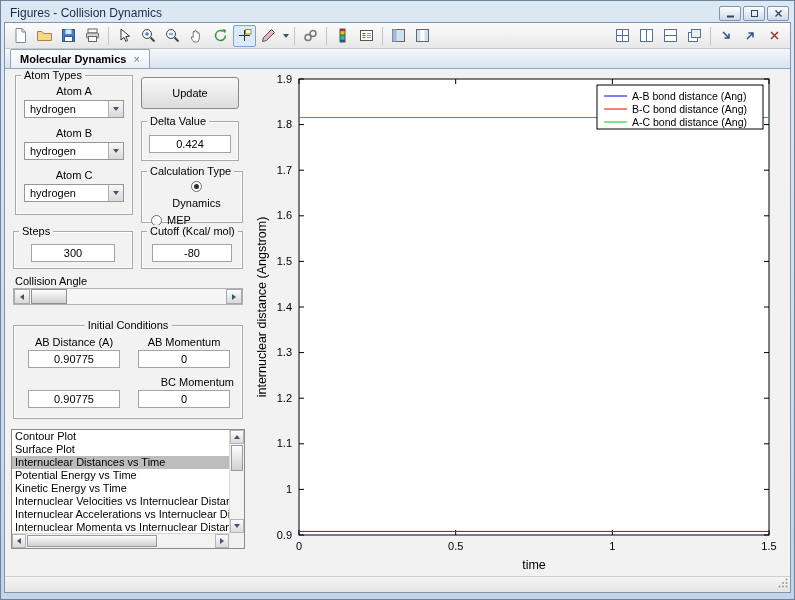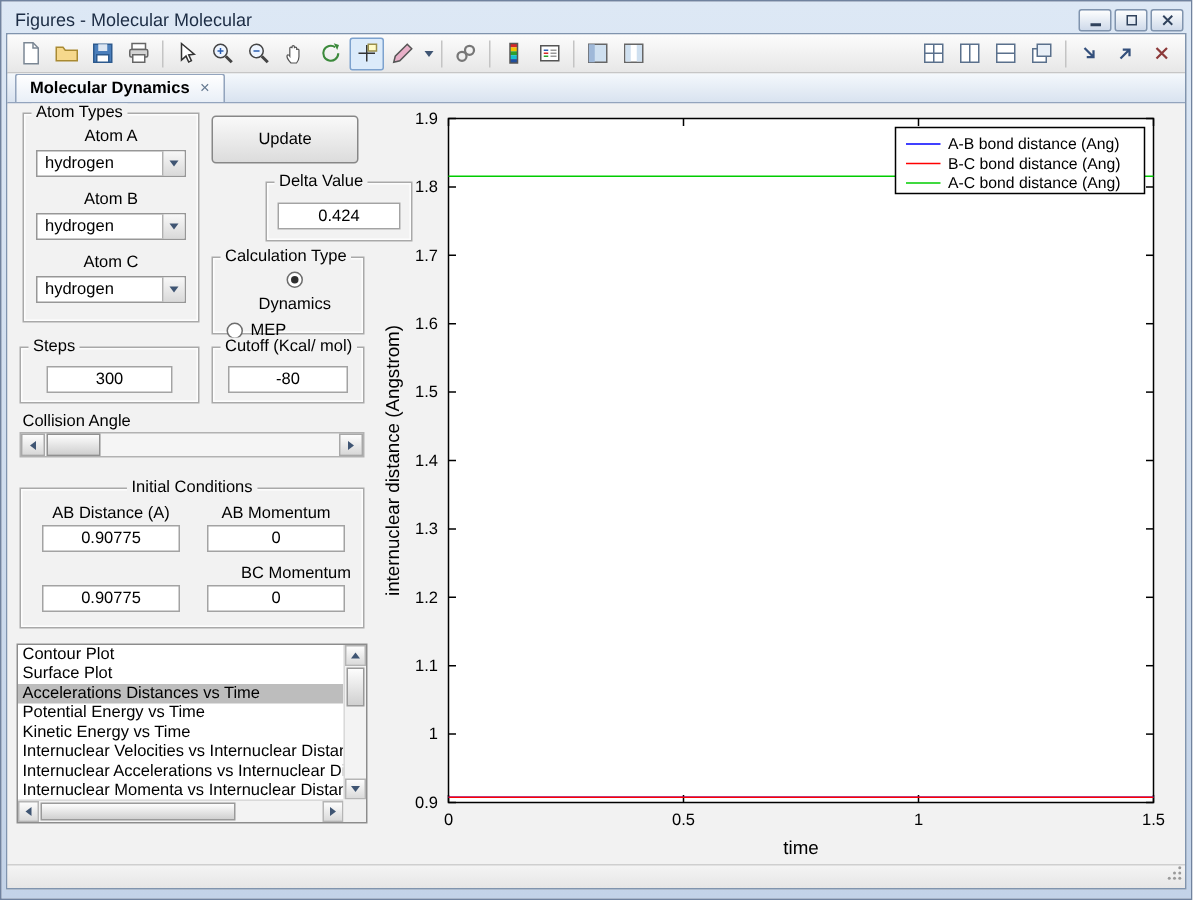--- a/index.html
+++ b/index.html
@@ -73,21 +73,21 @@
 
   .statusbar{height:16px;background:linear-gradient(#f4f4f4,#e6e6e6);border-top:1px solid #cfcfcf;position:relative;}
   .grip{position:absolute;right:1px;bottom:1px;cursor:nwse-resize;}
 </style>
 </head>
 <body>
 
 <div class="window">
 
   <div class="titlebar">
-    <span class="title-text">Figures - Molecular Molecular</span>
+    <span class="title-text">Figures - Collision Dynamics</span>
     <span class="win-controls">
       <span class="win-btn">
           <svg width="9" height="9">
             <path d="M1 7.5h7" stroke="#30425c" stroke-width="2"></path>
           </svg>
         </span>
       <span class="win-btn">
           <svg width="9" height="9">
             <rect x="1.5" y="1.5" width="6" height="6" fill="none" stroke="#30425c"></rect>
           </svg>
@@ -294,21 +294,21 @@
               <span class="val">hydrogen</span>
               <span class="arrow-btn">
                   <span class="tri-d"></span>
                 </span>
             </div>
           </div>
         </div>
 
         <button class="btn" style="left:136px;top:8px;width:98px;height:32px;">Update</button>
 
-        <div class="group" style="left:136px;top:52px;width:98px;height:40px;margin-left:36px;">
+        <div class="group" style="left:136px;top:52px;width:98px;height:40px;">
           <span class="group-title">Delta Value</span>
           <input class="edit" style="width: 82px; margin-top: 13px;" value="0.424">
         </div>
 
         <div class="group" style="left:136px;top:102px;width:102px;height:52px;">
           <span class="group-title">Calculation Type</span>
           <div class="radio-row" style="margin-top:9px;flex-direction:column;">
             <span class="radio checked"></span>
             <span>Dynamics</span>
           </div>
@@ -348,21 +348,21 @@
           <div style="position:absolute;left:10px;top:66px;width:100px;text-align:center;">BC Distance (A)</div>
           <div style="position:absolute;left:120px;top:50px;width:100px;text-align:right;">BC Momentum</div>
           <input class="edit" style="position: absolute; left: 14px; top: 64px; width: 92px;" value="0.90775">
           <input class="edit" style="position: absolute; left: 124px; top: 64px; width: 92px;" value="0">
         </div>
 
         <div class="listbox" style="left:6px;top:360px;width:234px;height:120px;">
           <div class="list-items" id="listbox-items">
               <div class="list-item">Contour Plot</div>
               <div class="list-item">Surface Plot</div>
-              <div class="list-item selected">Accelerations Distances vs Time</div>
+              <div class="list-item selected">Internuclear Distances vs Time</div>
               <div class="list-item">Potential Energy vs Time</div>
               <div class="list-item">Kinetic Energy vs Time</div>
               <div class="list-item">Internuclear Velocities vs Internuclear Distance</div>
               <div class="list-item">Internuclear Accelerations vs Internuclear Distance</div>
               <div class="list-item">Internuclear Momenta vs Internuclear Distance</div>
             </div>
           <div class="vscroll">
             <span class="sb-btn" style="left:0;right:0;top:0;height:14px;">
                 <span class="tri-u"></span>
               </span>

